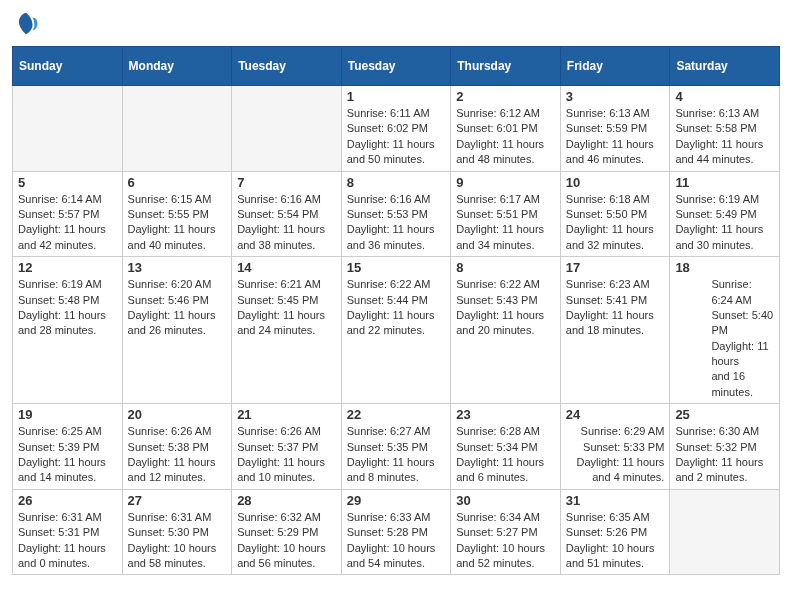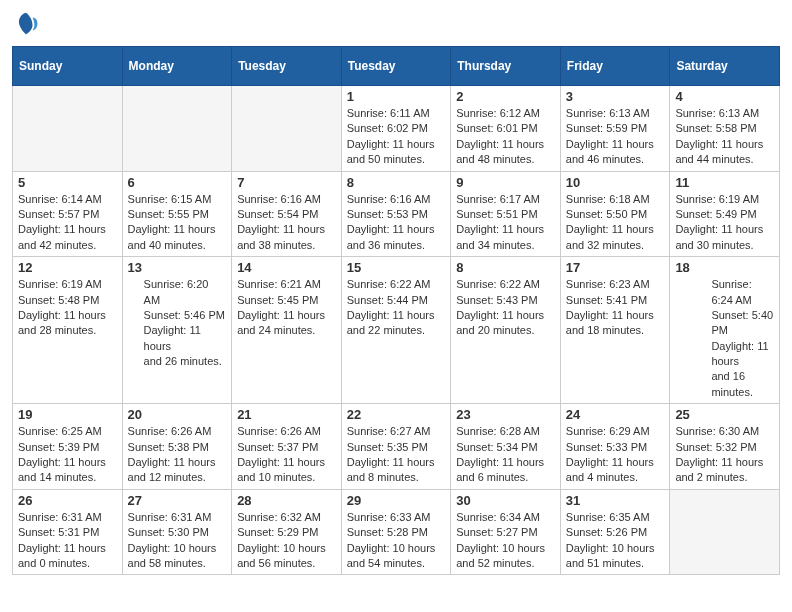--- a/index.html
+++ b/index.html
@@ -208,21 +208,21 @@
         <tr>
           <td>
             <span class="day-number">12</span>
             <div class="day-info" style="white-space: pre-line;">Sunrise: 6:19 AM
 Sunset: 5:48 PM
 Daylight: 11 hours
 and 28 minutes.</div>
           </td>
           <td>
             <span class="day-number">13</span>
-            <div class="day-info" style="white-space: pre-line; margin-left: 16px;">Sunrise: 6:20 AM
+            <div class="day-info" style="white-space: pre-line;">Sunrise: 6:20 AM
 Sunset: 5:46 PM
 Daylight: 11 hours
 and 26 minutes.</div>
           </td>
           <td>
             <span class="day-number">14</span>
             <div class="day-info" style="white-space: pre-line;">Sunrise: 6:21 AM
 Sunset: 5:45 PM
 Daylight: 11 hours
 and 24 minutes.</div>
@@ -287,21 +287,21 @@
           </td>
           <td>
             <span class="day-number">23</span>
             <div class="day-info" style="white-space: pre-line;">Sunrise: 6:28 AM
 Sunset: 5:34 PM
 Daylight: 11 hours
 and 6 minutes.</div>
           </td>
           <td>
             <span class="day-number">24</span>
-            <div class="day-info" style="white-space: pre-line;">Sunrise: 6:29 AM
+            <div class="day-info" style="white-space: pre-line; text-align: right;">Sunrise: 6:29 AM
 Sunset: 5:33 PM
 Daylight: 11 hours
 and 4 minutes.</div>
           </td>
           <td>
             <span class="day-number">25</span>
             <div class="day-info" style="white-space: pre-line;">Sunrise: 6:30 AM
 Sunset: 5:32 PM
 Daylight: 11 hours
 and 2 minutes.</div>

